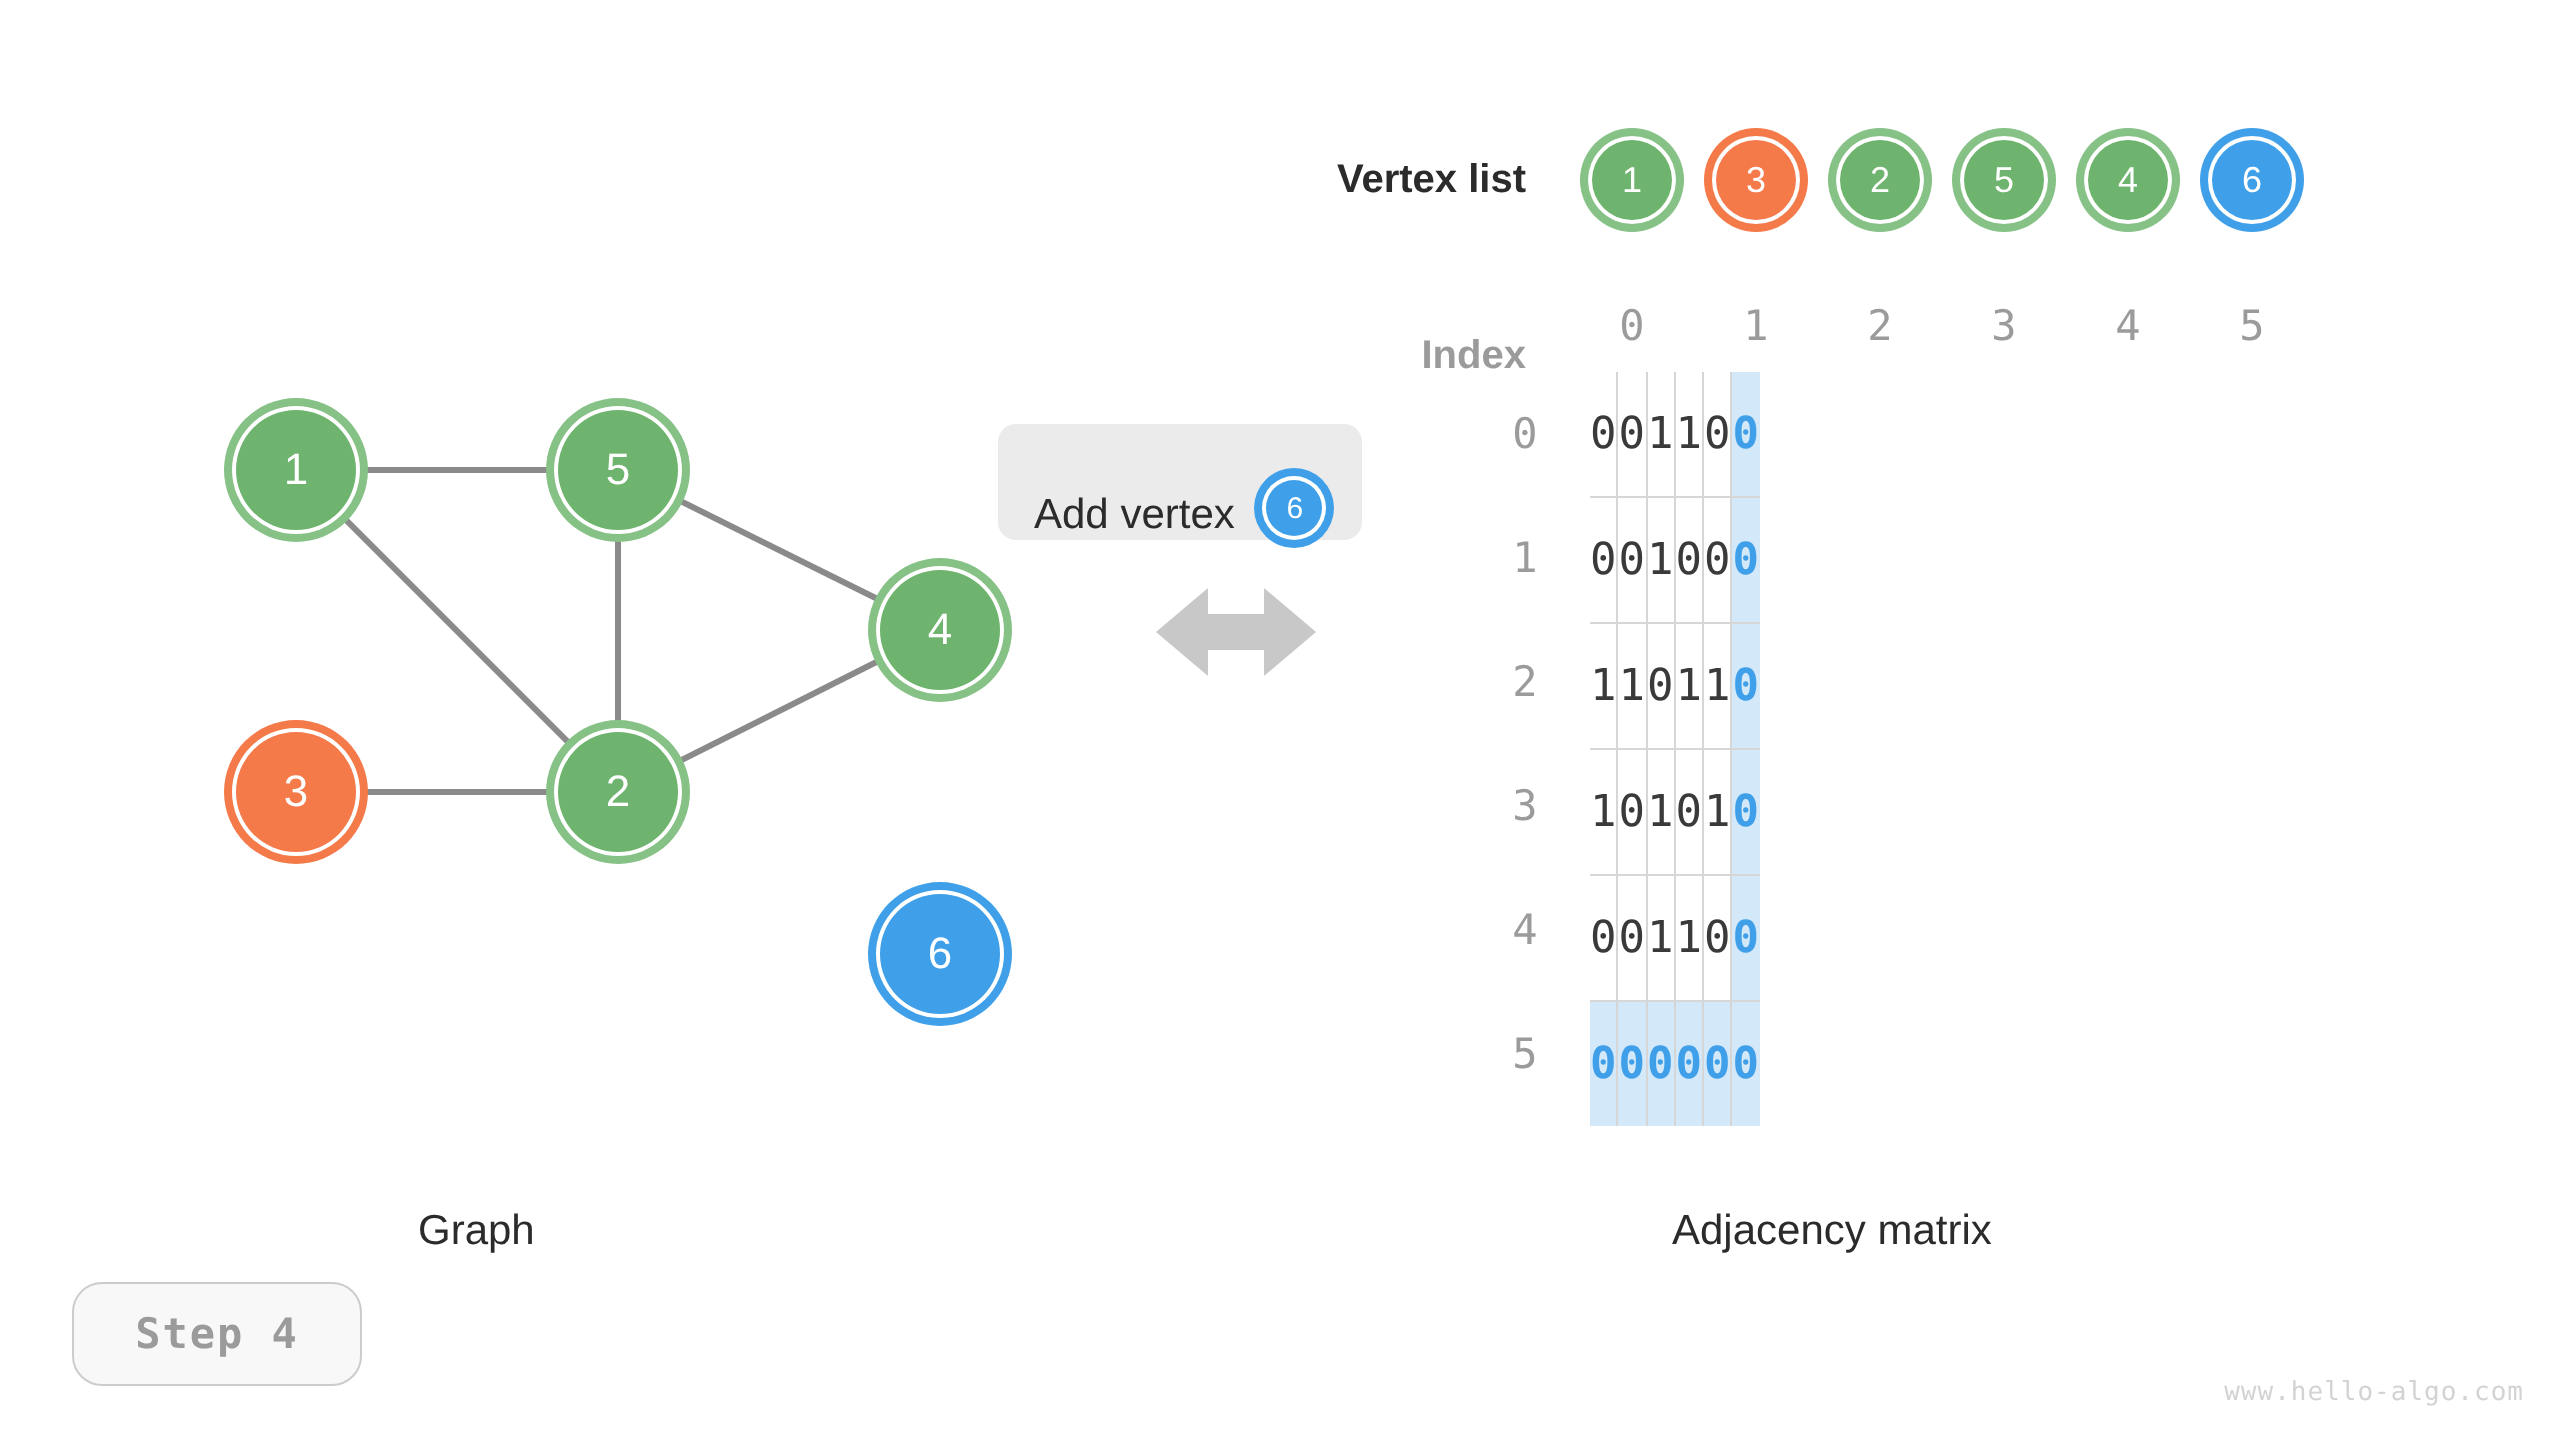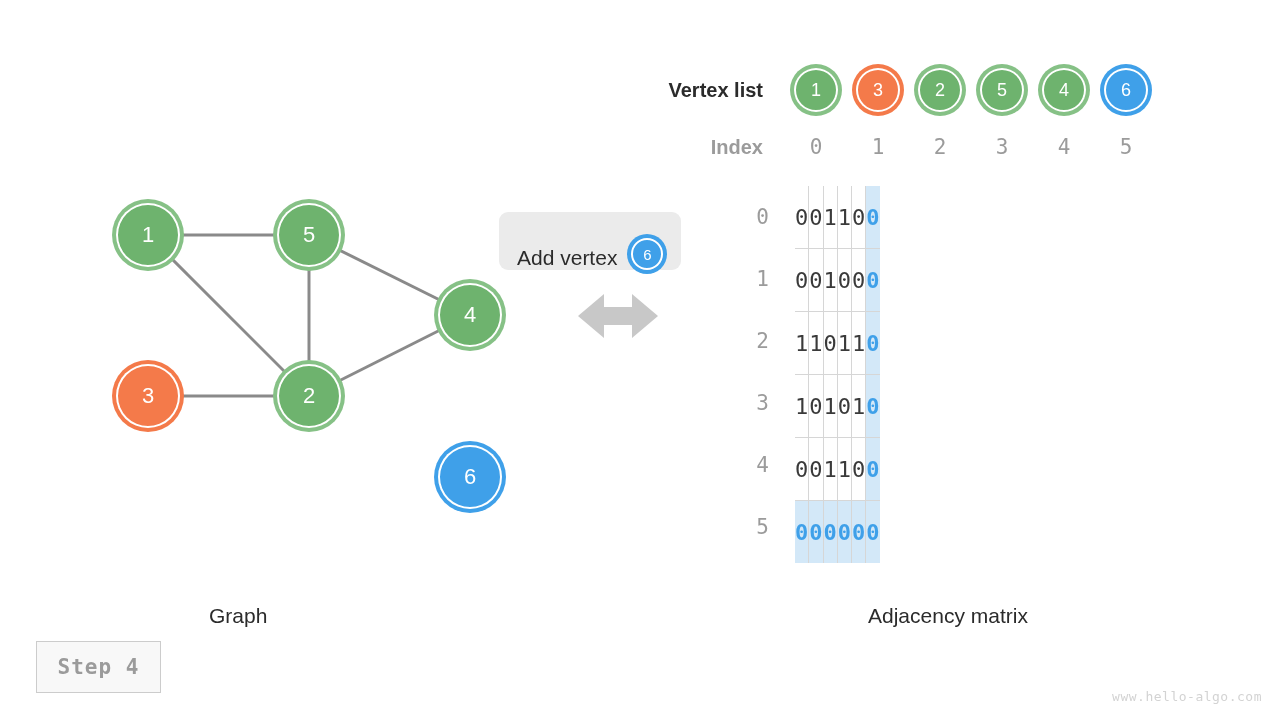--- a/index.html
+++ b/index.html
@@ -99,21 +99,21 @@
     text-align: right;
     padding-right: 22px;
     box-sizing: border-box;
     font-size: 20px;
     font-weight: bold;
     white-space: nowrap;
   }
   .vertex-list-row { top: 8px; }
   .vertex-list-row .row-label { color: #2b2b2b; }
   .index-row { top: 75px; }
-  .index-row .row-label { color: #9b9b9b; }
+  .index-row .row-label { color: #9b9b9b; margin-top: 32px; }
 
   .vcell {
     width: 62px;
     display: flex;
     align-items: center;
     justify-content: center;
   }
   .vcell .node {
     position: relative;
     width: 44px; height: 44px;
@@ -172,30 +172,30 @@
 
   
   .caption {
     position: absolute;
     text-align: left;
     font-size: 21px;
     color: #2b2b2b;
     white-space: nowrap;
   }
   #caption-graph  { left: 209px; top: 604px; width: 200px; }
-  #caption-matrix { left: 868px; top: 604px; width: 200px; }
+  #caption-matrix { left: 836px; top: 604px; width: 200px; }
 
   #step-badge {
     position: absolute;
     left: 36px; top: 641px;
-    width: 125px; height: 52px;
+    width: 145px; height: 52px;
     box-sizing: border-box;
     background: #f8f8f8;
     border: 1px solid #cccccc;
-    border-radius: 0;
+    border-radius: 15px;
     display: flex;
     align-items: center;
     justify-content: center;
     font-family: "DejaVu Sans Mono", monospace;
     font-size: 21px;
     font-weight: bold;
     color: #9b9b9b;
     letter-spacing: 1px;
   }
 

